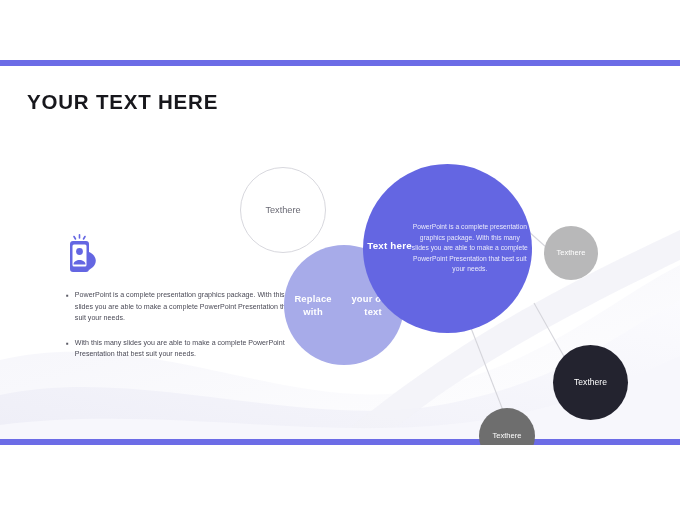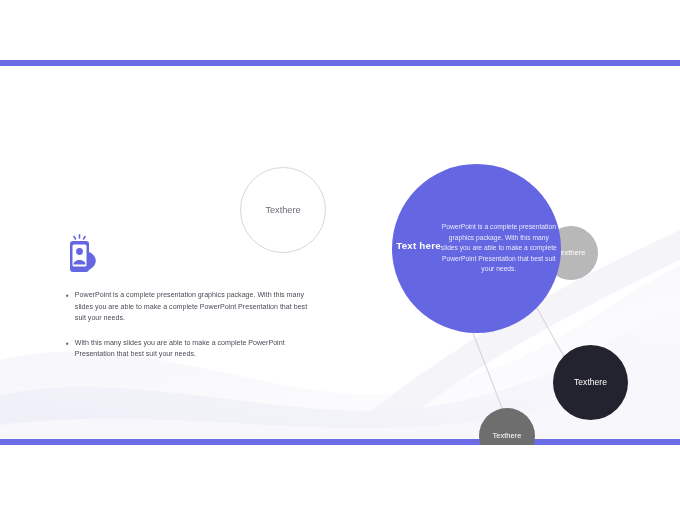--- a/index.html
+++ b/index.html
@@ -140,21 +140,21 @@
   #circle-light .c-title {
     font-size: 9.4px;
     color: #ffffff;
     font-weight: bold;
     line-height: 13px;
     letter-spacing: 0.2px;
   }
 
   
   #circle-main {
-    left: 392px;
+    left: 363px;
     top: 104px;
     width: 169px;
     height: 169px;
     background: #6466e2;
     z-index: 3;
   }
   #circle-main .c-title {
     font-size: 9.8px;
     color: #ffffff;
     font-weight: bold;
@@ -223,20 +223,21 @@
     </defs>
     <path d="M0,300 C150,265 290,355 420,330 C540,307 610,240 680,205 L680,385 L0,385 Z" fill="url(#wg1)"></path>
     <path d="M0,335 C140,305 300,370 440,345 C560,324 620,272 680,240 L680,385 L0,385 Z" fill="url(#wg2)"></path>
     <path d="M330,385 C430,300 520,245 680,170 L680,200 C540,268 450,320 375,385 Z" fill="#f2f2f8" opacity="0.85"></path>
     <path d="M0,365 C160,345 320,382 470,362 C570,349 630,318 680,296 L680,385 L0,385 Z" fill="#f7f7fc"></path>
   </svg>
 
   <div class="frame-bar top"></div>
   <div class="frame-bar bottom"></div>
 
+  <div id="page-title">YOUR TEXT HERE</div>
 
   <svg id="connectors" style="position:absolute;left:0;top:0;width:680px;height:385px;" viewBox="0 0 680 385">
     <line x1="519" y1="163" x2="556" y2="196" stroke="#d5d5db" stroke-width="1.1"></line>
     <line x1="534" y1="243" x2="566" y2="300" stroke="#d5d5db" stroke-width="1.1"></line>
     <line x1="471" y1="268" x2="504" y2="353" stroke="#d5d5db" stroke-width="1.1"></line>
   </svg>
 
   <div id="left-block">
 
     <svg id="phone-icon" width="36" height="42" viewBox="0 0 36 42">
@@ -265,20 +266,24 @@
     </div>
   </div>
 
   <div id="diagram">
 
     <div class="circle" id="circle-outline">
       <span class="c-title c-line">Text</span>
       <span class="c-title c-line">here</span>
     </div>
 
+    <div class="circle" id="circle-light">
+      <span class="c-title c-line">Replace with</span>
+      <span class="c-title c-line">your own text</span>
+    </div>
 
     <div class="circle" id="circle-main">
       <span class="c-title">Text here</span>
       <span class="c-body">PowerPoint is a complete presentation graphics package. With this many slides you are able to make a complete PowerPoint Presentation that best suit your needs.</span>
     </div>
 
     <div class="circle satellite" id="circle-grey-top">
       <span class="c-title c-line">Text</span>
       <span class="c-title c-line">here</span>
     </div>

